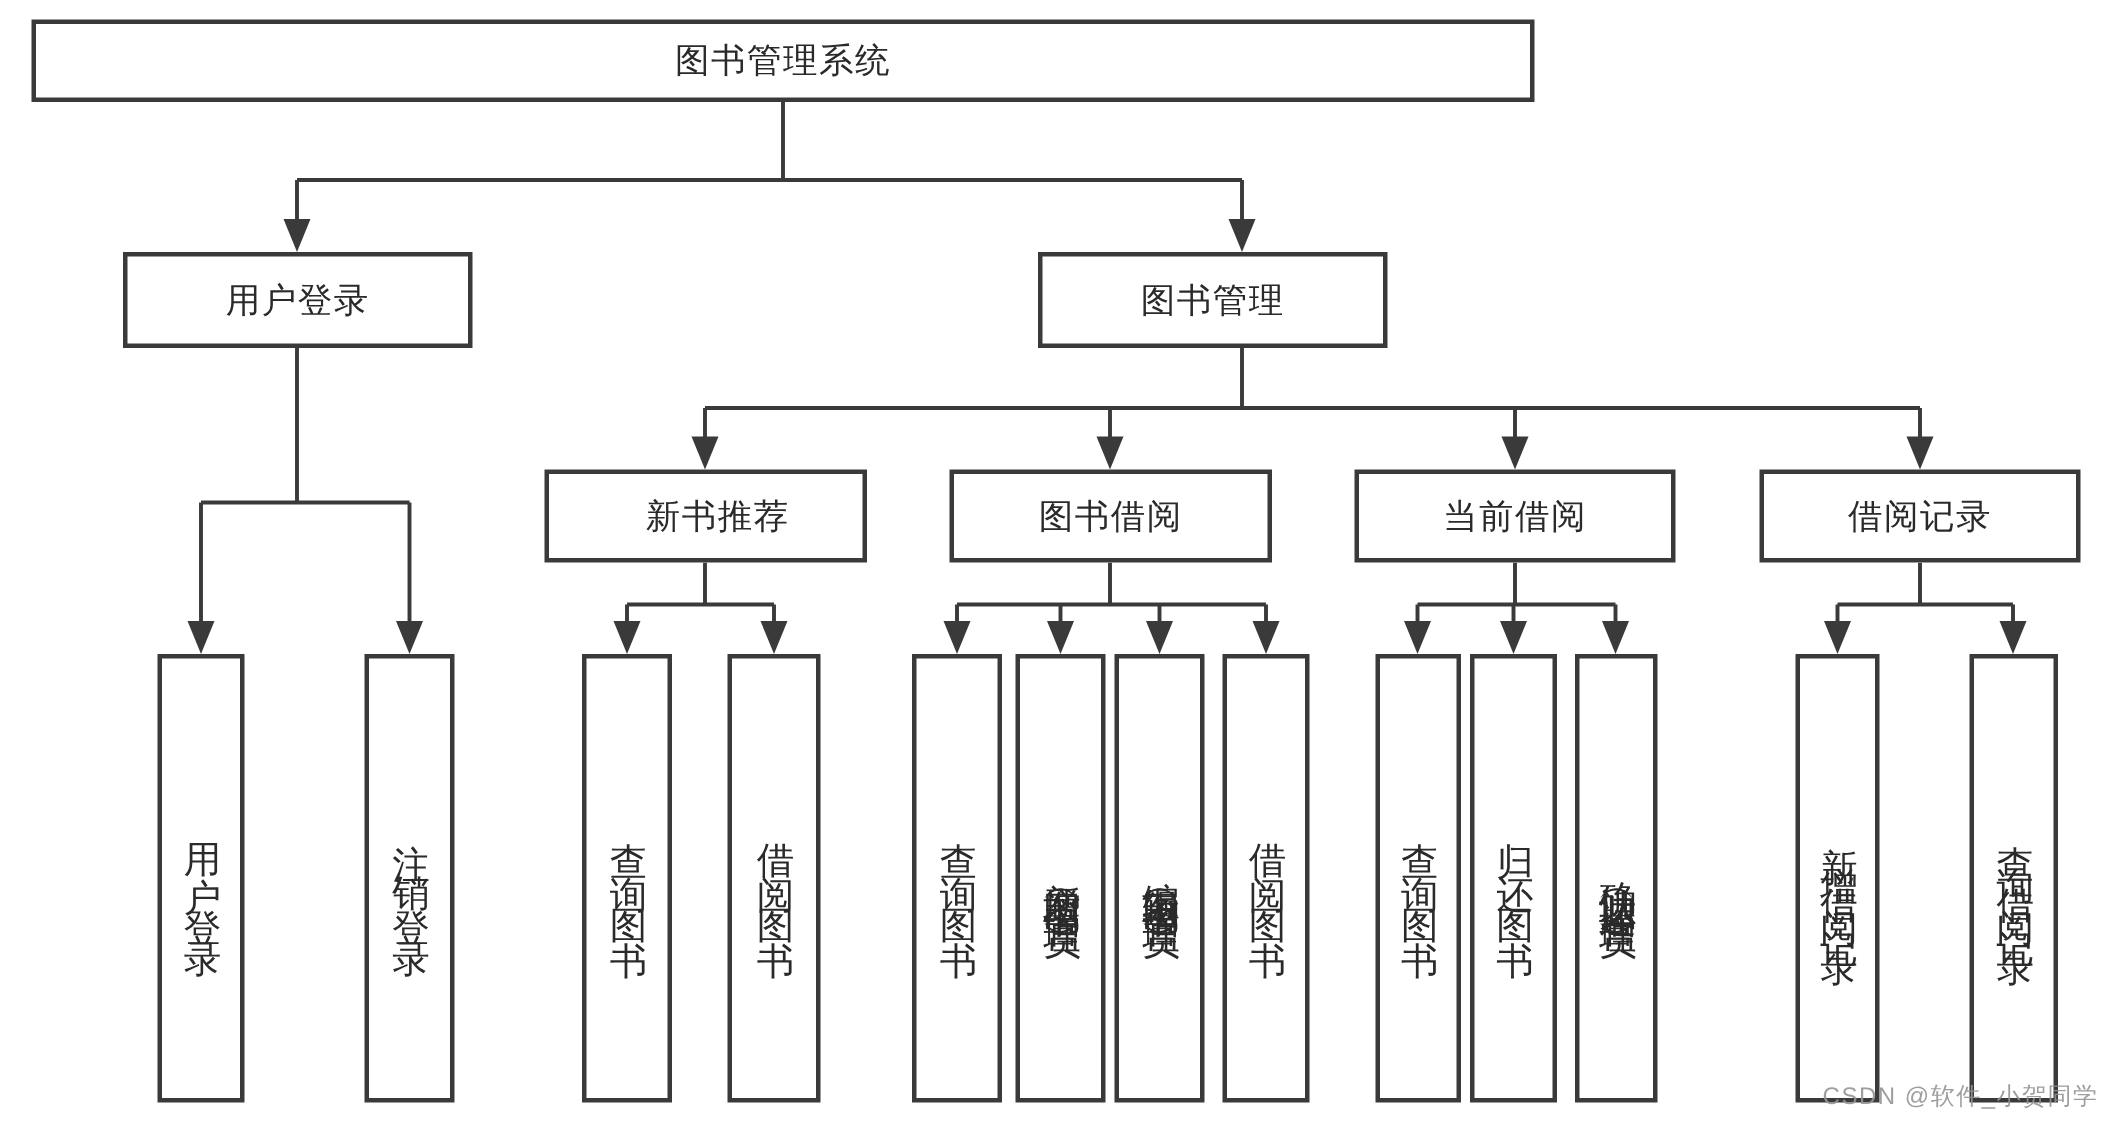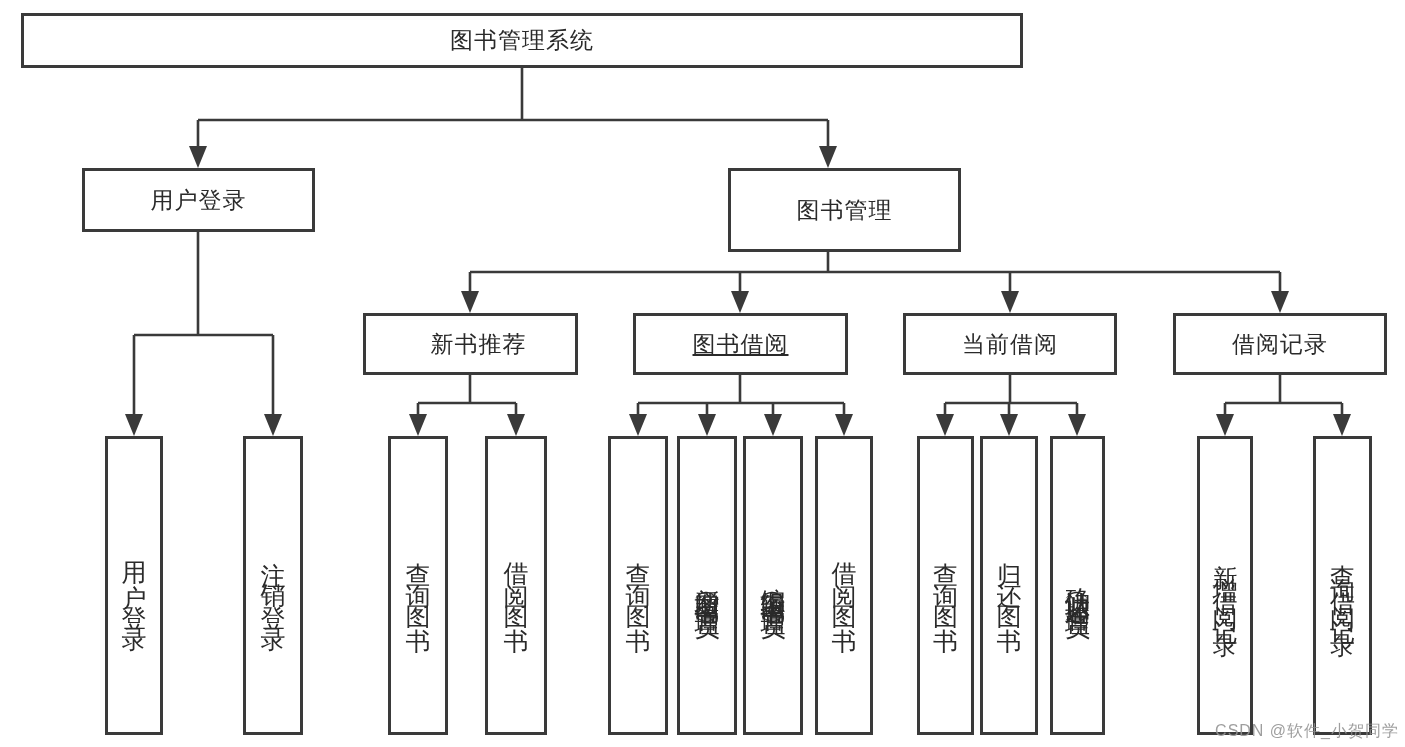--- a/index.html
+++ b/index.html
@@ -74,24 +74,24 @@
       <polygon points="1000,414 1018,414 1009,436"></polygon>
       <polygon points="1068,414 1086,414 1077,436"></polygon>
       <polygon points="1216,414 1234,414 1225,436"></polygon>
       <polygon points="1333,414 1351,414 1342,436"></polygon>
     </g>
   </svg>
 
   <div class="box hbox" style="left:21px;top:13px;width:1002px;height:55px;">图书管理系统</div>
 
   <div class="box hbox" style="left:82px;top:168px;width:233px;height:64px;">用户登录</div>
-  <div class="box hbox" style="left:728px;top:168px;width:233px;height:84px;font-family:Liberation Serif, serif;">图书管理</div>
+  <div class="box hbox" style="left:692px;top:168px;width:233px;height:64px;font-family:Liberation Serif, serif;">图书管理</div>
 
   <div class="box hbox" style="left:363px;top:313px;width:215px;height:62px;padding-left:16px;">新书推荐</div>
-  <div class="box hbox" style="left:633px;top:313px;width:215px;height:62px;text-decoration:underline;">图书借阅</div>
+  <div class="box hbox" style="left:633px;top:313px;width:215px;height:62px;">图书借阅</div>
   <div class="box hbox" style="left:1173px;top:313px;width:214px;height:62px;">借阅记录</div>
   <div class="box hbox" style="left:903px;top:313px;width:214px;height:62px;">当前借阅</div>
 
   <div class="box vbox gap-lg" style="left:105px;top:436px;width:58px;height:299px;">用户登录</div>
   <div class="box vbox gap-lg" style="left:243px;top:436px;width:60px;height:299px;">注销登录</div>
 
   <div class="box vbox gap-lg" style="left:388px;top:436px;width:60px;height:299px;">查询图书</div>
   <div class="box vbox gap-lg" style="left:485px;top:436px;width:62px;height:299px;">借阅图书</div>
 
   <div class="box vbox gap-lg" style="left:608px;top:436px;width:60px;height:299px;">查询图书</div>

